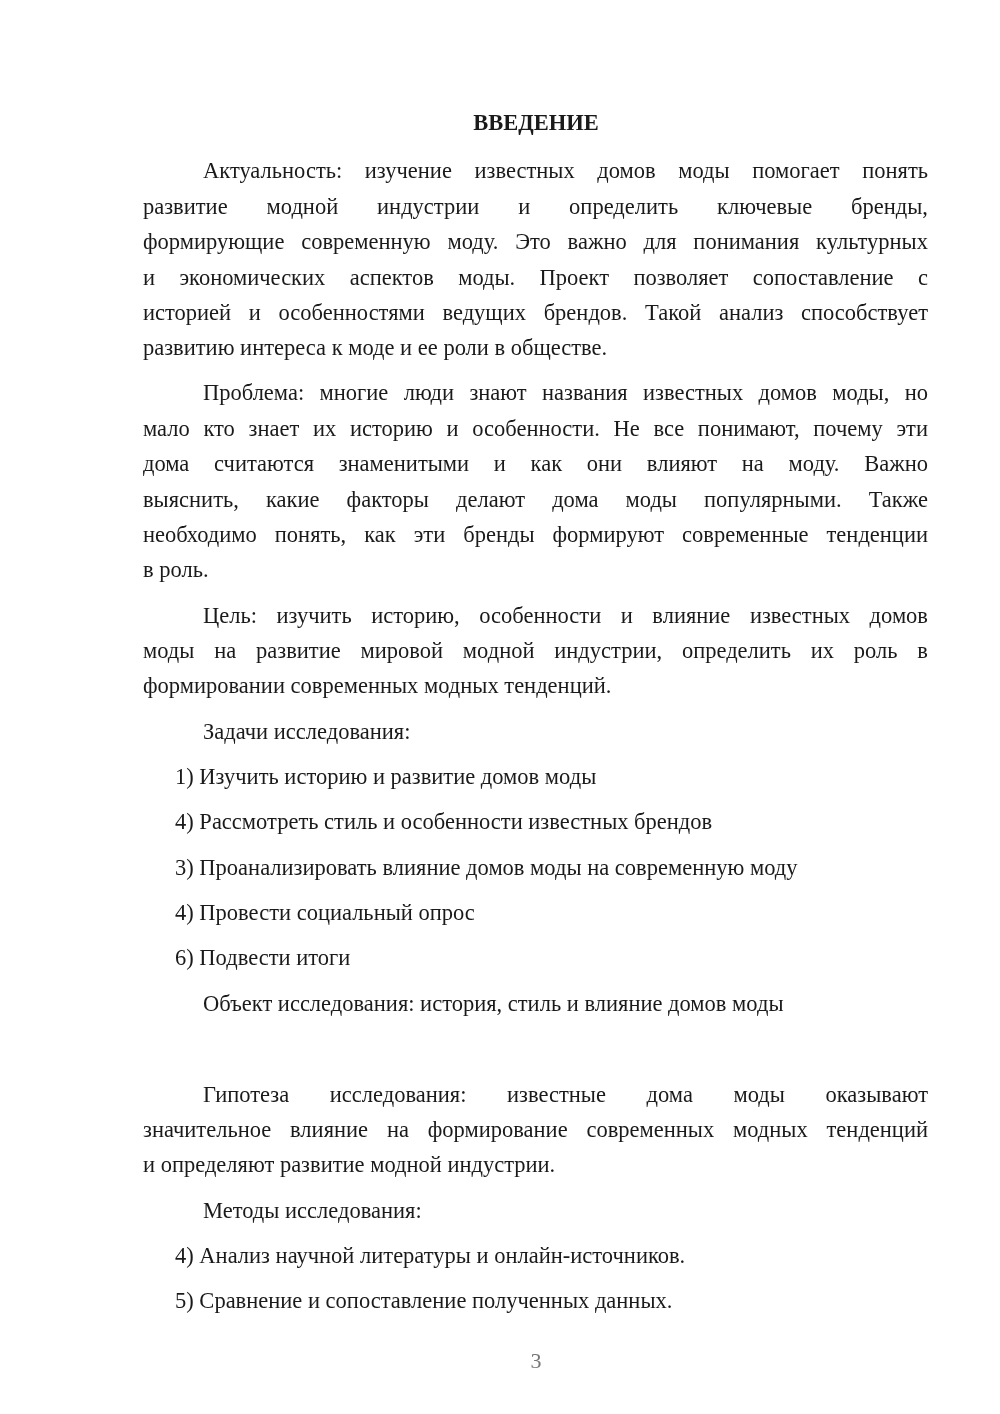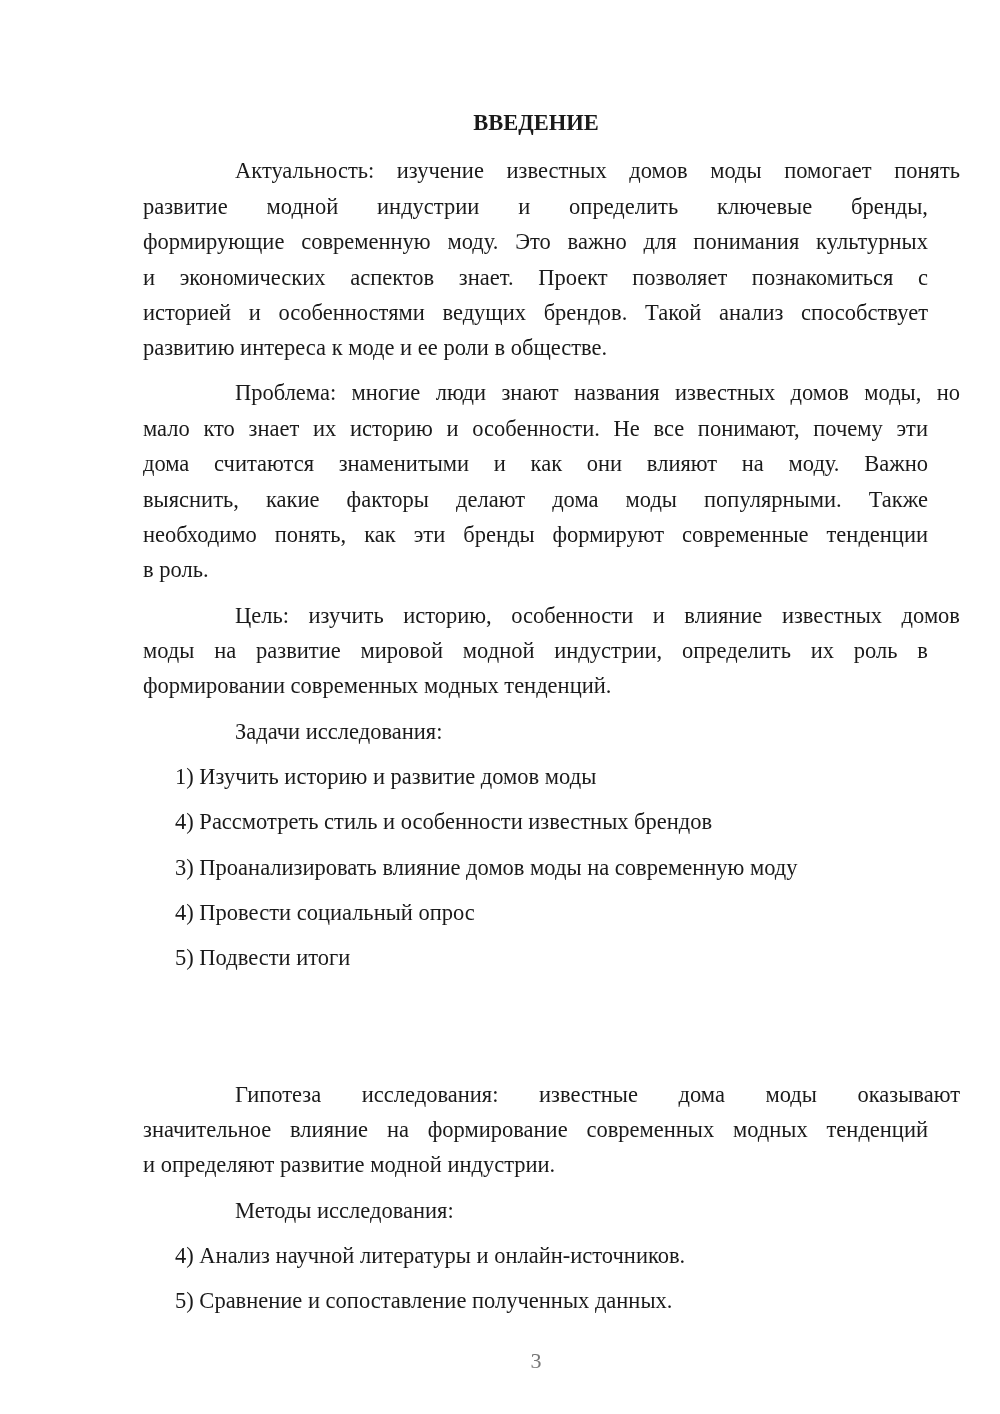--- a/index.html
+++ b/index.html
@@ -12,39 +12,39 @@
     }
     .heading {
       position: absolute; left: 0; width: 1072px; top: 98px;
       text-align: center; font-weight: bold; font-size: 22.5px;
     }
     .line {
       position: absolute; left: 143px; width: 785px;
       white-space: nowrap; line-height: 26px; height: 26px;
     }
     .just { text-align: justify; text-align-last: justify; white-space: normal; }
-    .ind { left: 203px; width: 725px; margin-left: 32px; }
+    .ind { left: 203px; width: 725px; }
     .item { left: 175px; width: 760px; }
     .pagenum {
       position: absolute; left: 0; width: 1072px; top: 1336px;
       text-align: center; color: #777777; font-size: 22px;
     }
   </style>
 </head>
 <body>
 
 <div class="page">
 
   <div class="heading">ВВЕДЕНИЕ</div>
 
   <div>
     <div class="line ind just" style="top:146px">Актуальность: изучение известных домов моды помогает понять</div>
     <div class="line just" style="top:182px">развитие модной индустрии и определить ключевые бренды,</div>
     <div class="line just" style="top:217px">формирующие современную моду. Это важно для понимания культурных</div>
-    <div class="line just" style="top:253px">и экономических аспектов знает. Проект позволяет познакомиться с</div>
+    <div class="line just" style="top:253px">и экономических аспектов моды. Проект позволяет сопоставление с</div>
     <div class="line just" style="top:288px">историей и особенностями ведущих брендов. Такой анализ способствует</div>
     <div class="line" style="top:323px">развитию интереса к моде и ее роли в обществе.</div>
   </div>
 
   <div>
     <div class="line ind just" style="top:368px">Проблема: многие люди знают названия известных домов моды, но</div>
     <div class="line just" style="top:404px">мало кто знает их историю и особенности. Не все понимают, почему эти</div>
     <div class="line just" style="top:439px">дома считаются знаменитыми и как они влияют на моду. Важно</div>
     <div class="line just" style="top:475px">выяснить, какие факторы делают дома моды популярными. Также</div>
     <div class="line just" style="top:510px">необходимо понять, как эти бренды формируют современные тенденции</div>
@@ -56,23 +56,24 @@
     <div class="line just" style="top:626px">моды на развитие мировой модной индустрии, определить их роль в</div>
     <div class="line" style="top:661px">формировании современных модных тенденций.</div>
   </div>
 
   <div>
     <div class="line ind" style="top:707px">Задачи исследования:</div>
     <div class="line item" style="top:752px">1) Изучить историю и развитие домов моды</div>
     <div class="line item" style="top:797px">4) Рассмотреть стиль и особенности известных брендов</div>
     <div class="line item" style="top:843px">3) Проанализировать влияние домов моды на современную моду</div>
     <div class="line item" style="top:888px">4) Провести социальный опрос</div>
-    <div class="line item" style="top:933px">5) Подвести итоги</div>
+    <div class="line item" style="top:933px">6) Подвести итоги</div>
   </div>
 
+  <div class="line ind" style="top:979px">Объект исследования: история, стиль и влияние домов моды</div>
 
   <div>
     <div class="line ind just" style="top:1070px">Гипотеза исследования: известные дома моды оказывают</div>
     <div class="line just" style="top:1105px">значительное влияние на формирование современных модных тенденций</div>
     <div class="line" style="top:1140px">и определяют развитие модной индустрии.</div>
   </div>
 
   <div>
     <div class="line ind" style="top:1186px">Методы исследования:</div>
     <div class="line item" style="top:1231px">4) Анализ научной литературы и онлайн-источников.</div>

